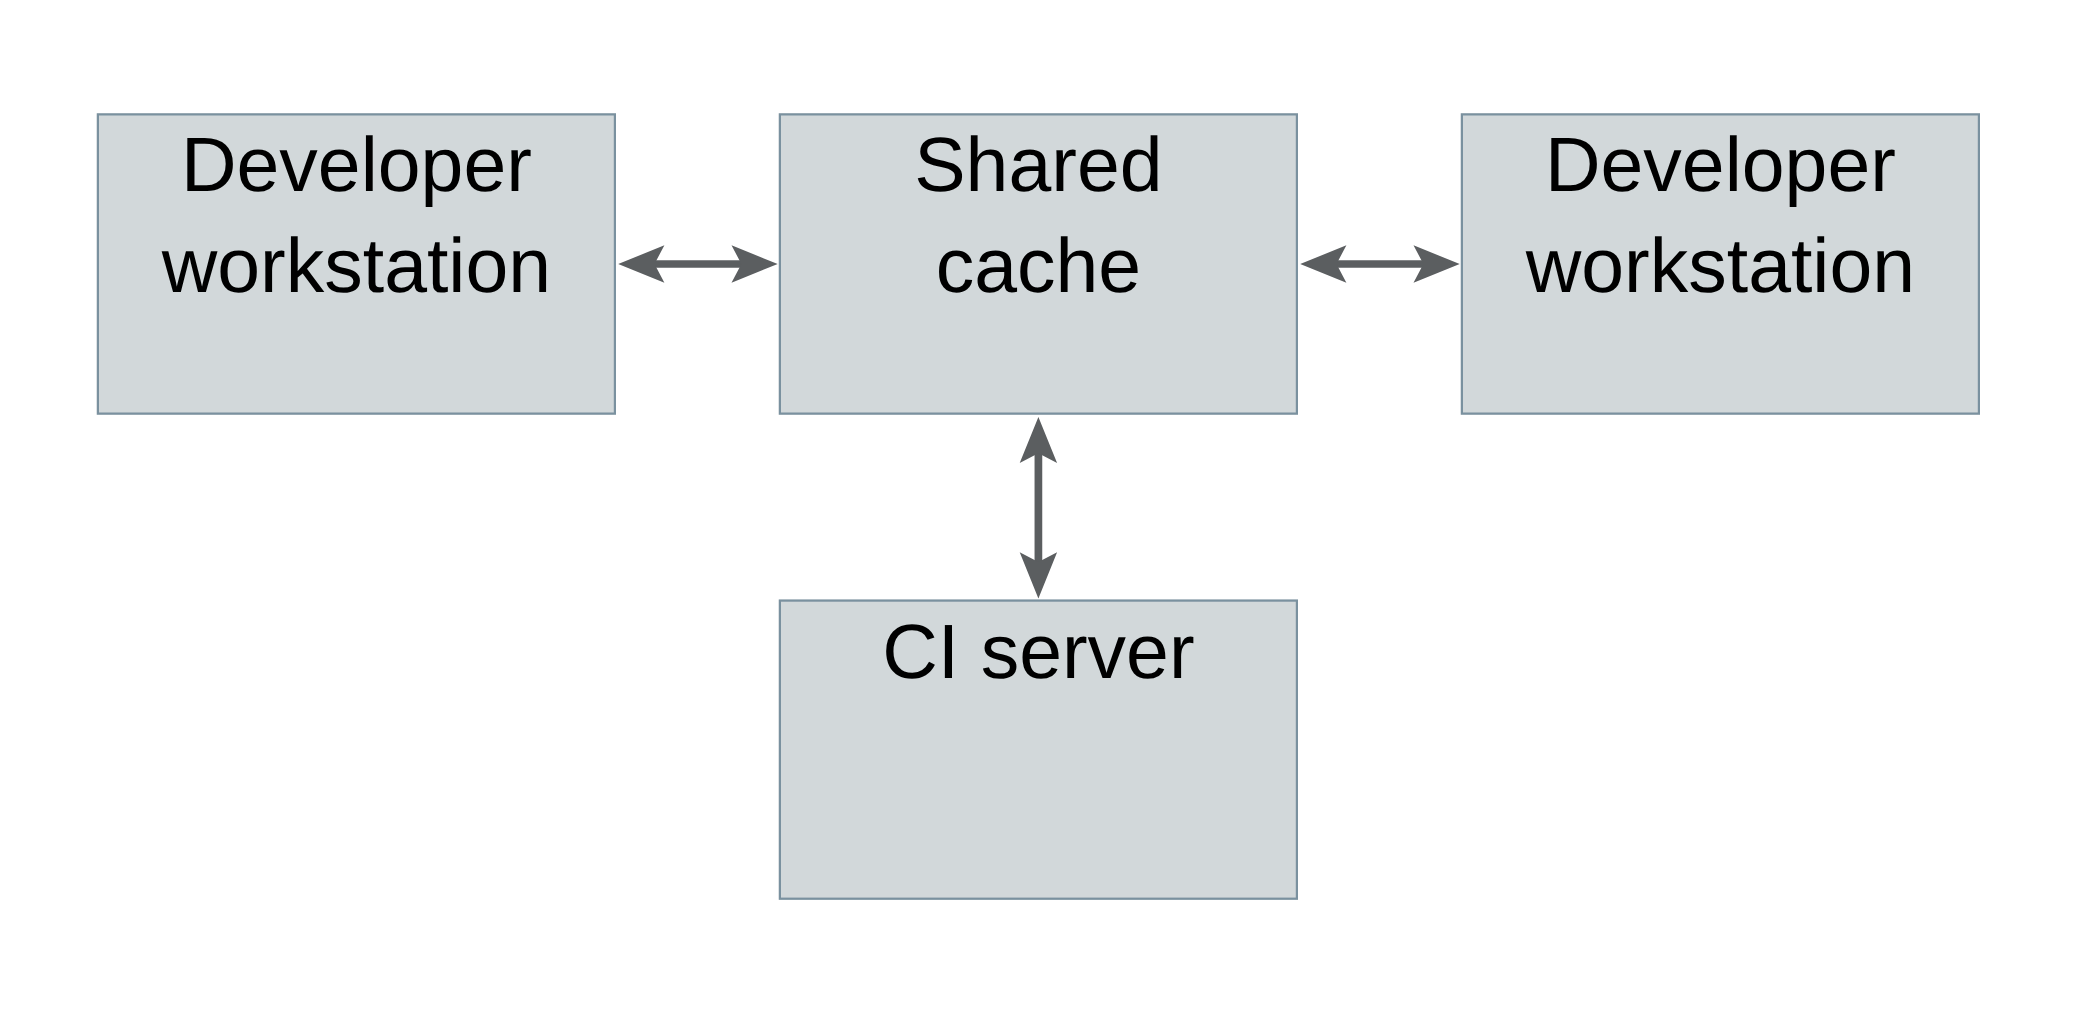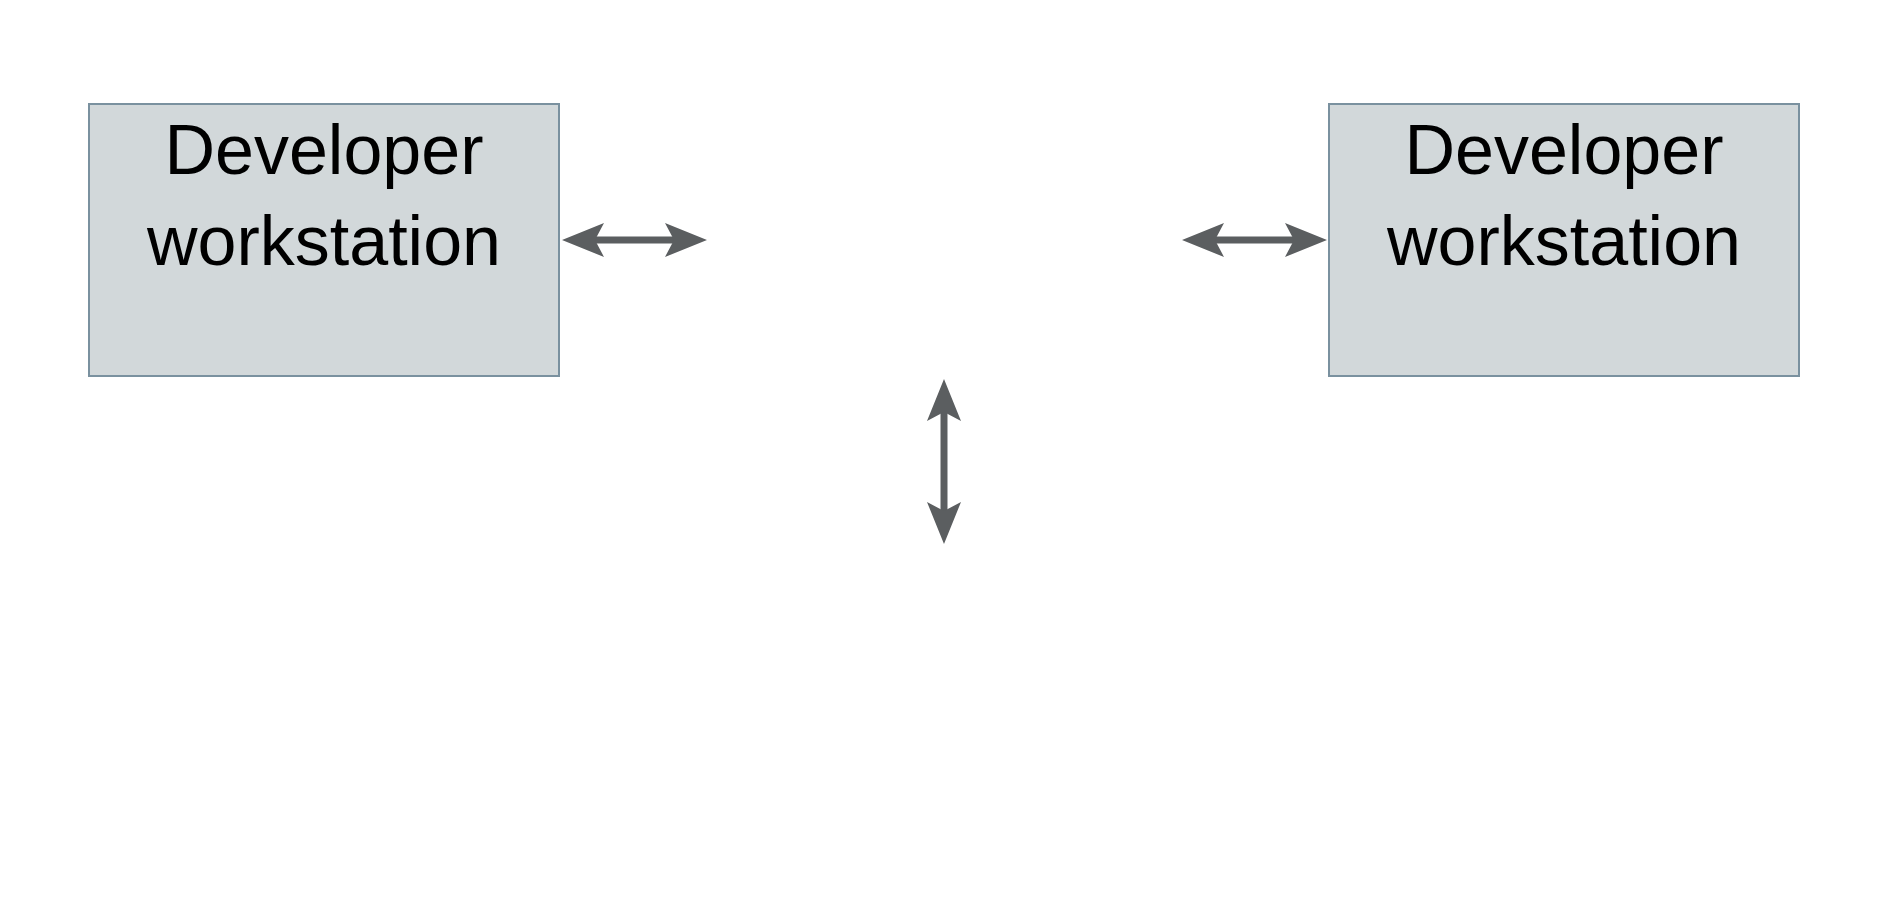--- a/index.html
+++ b/index.html
@@ -81,19 +81,25 @@
       <line class="shaft" x1="944" y1="409" x2="944" y2="514"></line>
       <polygon class="head" points="944,379 961,421 944,412 927,421"></polygon>
       <polygon class="head" points="944,544 961,502 944,511 927,502"></polygon>
     </g>
   </svg>
 
   <div class="node node-dev-left">
     <span class="label">Developer workstation</span>
   </div>
 
+  <div class="node node-cache">
+    <span class="label">Shared cache</span>
+  </div>
 
   <div class="node node-dev-right">
     <span class="label">Developer workstation</span>
   </div>
 
+  <div class="node node-ci">
+    <span class="label">CI server</span>
+  </div>
 
 </div>
 
 </body></html>

